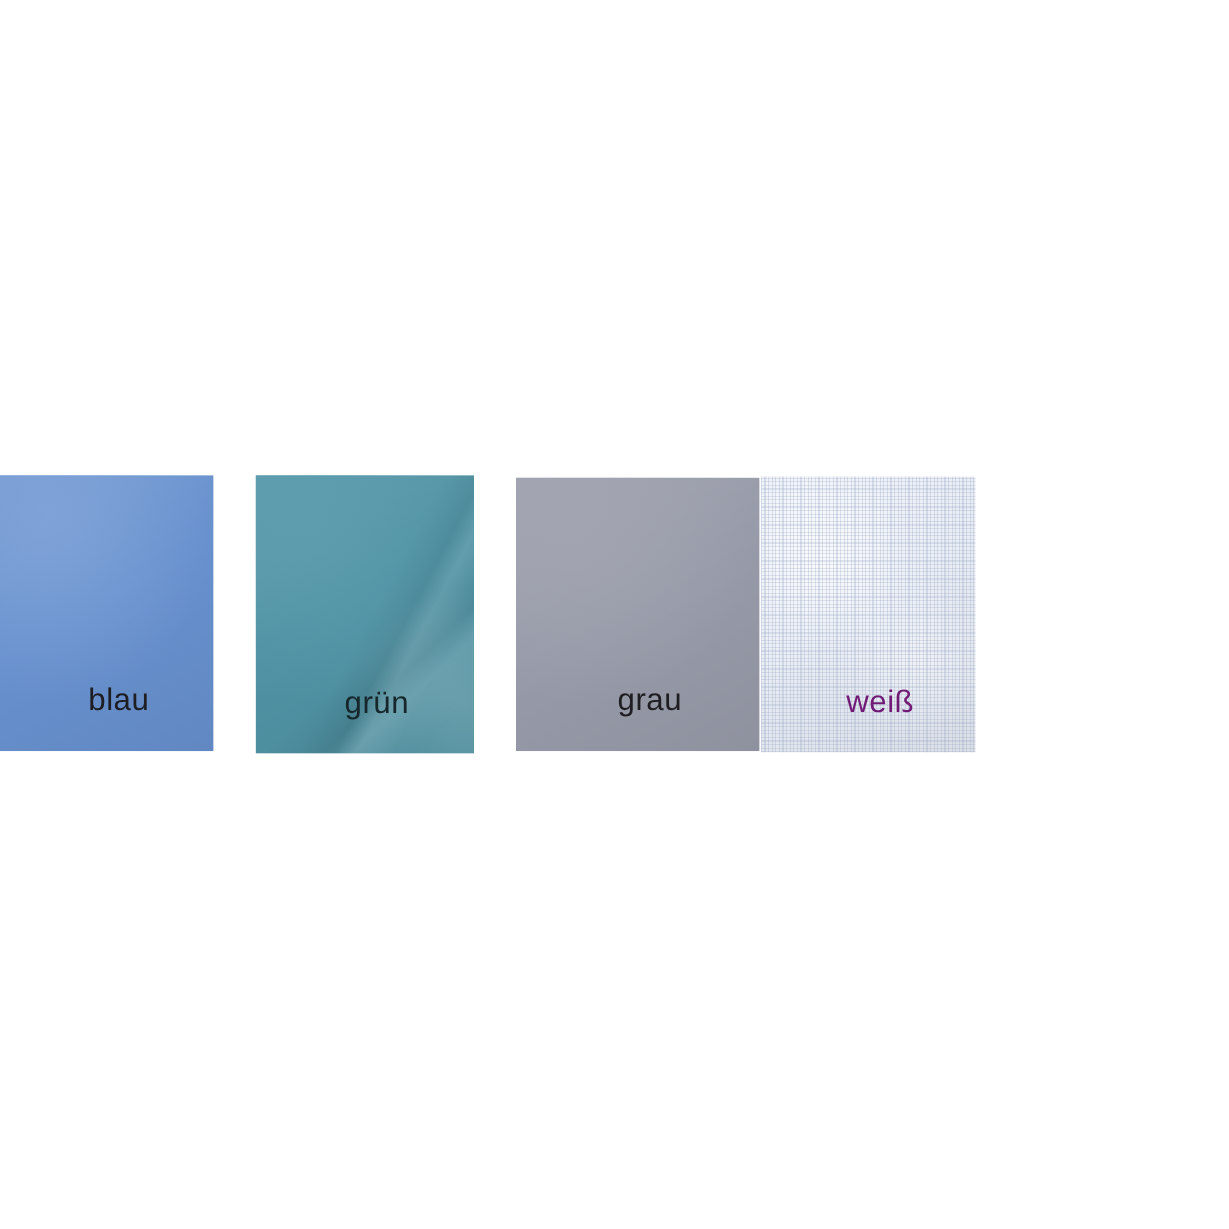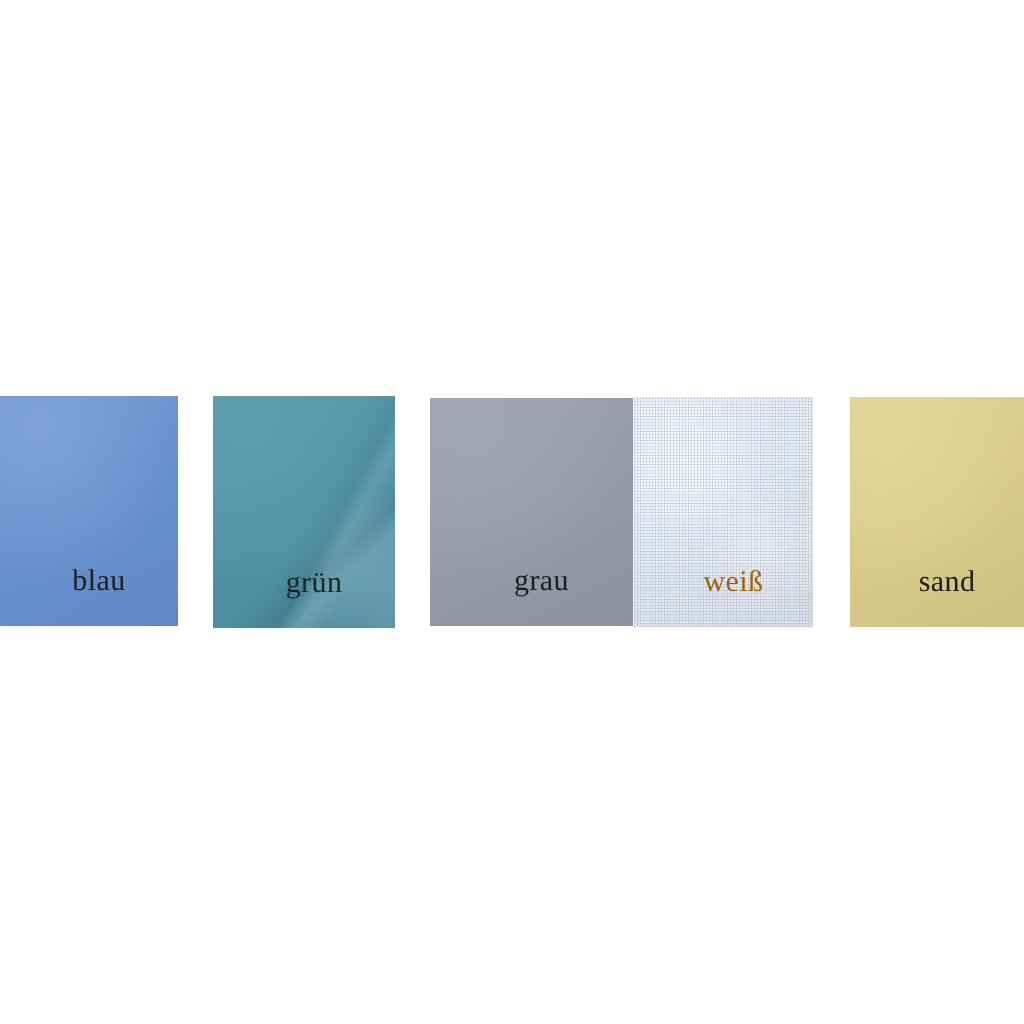--- a/index.html
+++ b/index.html
@@ -65,22 +65,22 @@
     pointer-events: none;
     opacity: 0;
   }
 
   .swatch-label {
     position: absolute;
     left: 0;
     right: 0;
     bottom: 30px;
     text-align: center;
-    font-family: Liberation Serif, serif;
-    font-size: 30px;
+    font-family: Liberation Sans, sans-serif;
+    font-size: 26px;
     font-weight: 400;
     letter-spacing: 0.4px;
     color: #1d1d22;
     line-height: 1;
     text-rendering: geometricPrecision;
     margin-left: 20px;
   }
 
   
   #sw-blau  { left: 0px;   width: 178px; height: 230px; }
@@ -124,25 +124,18 @@
       <div class="swatch-weave"></div>
       <div class="swatch-fold"></div>
       <div class="swatch-label" style="color: rgb(29, 29, 34);">grau</div>
     </div>
 
     <div class="swatch" id="sw-weiss">
       <div class="swatch-fabric" style="background: rgb(232, 236, 244);"></div>
       <div class="swatch-shade" style="background: radial-gradient(130% 110% at 22% 14%, rgb(242, 245, 250) 0%, rgba(255, 255, 255, 0) 62%), linear-gradient(152deg, rgba(255, 255, 255, 0.1) 0%, rgba(255, 255, 255, 0) 44%, rgba(0, 0, 0, 0.035) 80%, rgba(0, 0, 0, 0.06) 100%);"></div>
       <div class="swatch-weave" style="opacity: 1; background-image: repeating-linear-gradient(90deg, rgba(150, 165, 195, 0.3) 0px, rgba(150, 165, 195, 0.3) 1px, rgba(255, 255, 255, 0) 1px, rgba(255, 255, 255, 0) 3px), repeating-linear-gradient(0deg, rgba(150, 165, 195, 0.26) 0px, rgba(150, 165, 195, 0.26) 1px, rgba(255, 255, 255, 0) 1px, rgba(255, 255, 255, 0) 3px), radial-gradient(60% 45% at 30% 30%, rgba(255, 255, 255, 0.55) 0%, rgba(255, 255, 255, 0) 70%), radial-gradient(55% 40% at 72% 66%, rgba(255, 255, 255, 0.45) 0%, rgba(255, 255, 255, 0) 72%);"></div>
       <div class="swatch-fold"></div>
-      <div class="swatch-label" style="color: #a16207;">weiß</div>
+      <div class="swatch-label" style="color: #701a75;">weiß</div>
     </div>
 
-    <div class="swatch" id="sw-sand">
-      <div class="swatch-fabric" style="background: rgb(217, 204, 138);"></div>
-      <div class="swatch-shade" style="background: radial-gradient(130% 110% at 22% 14%, rgb(226, 214, 152) 0%, rgba(255, 255, 255, 0) 62%), linear-gradient(152deg, rgba(255, 255, 255, 0.1) 0%, rgba(255, 255, 255, 0) 44%, rgba(0, 0, 0, 0.035) 80%, rgba(0, 0, 0, 0.06) 100%);"></div>
-      <div class="swatch-weave"></div>
-      <div class="swatch-fold"></div>
-      <div class="swatch-label" style="color: rgb(29, 27, 18);">sand</div>
-    </div>
 
   </div>
 </div>
 
 </body></html>

